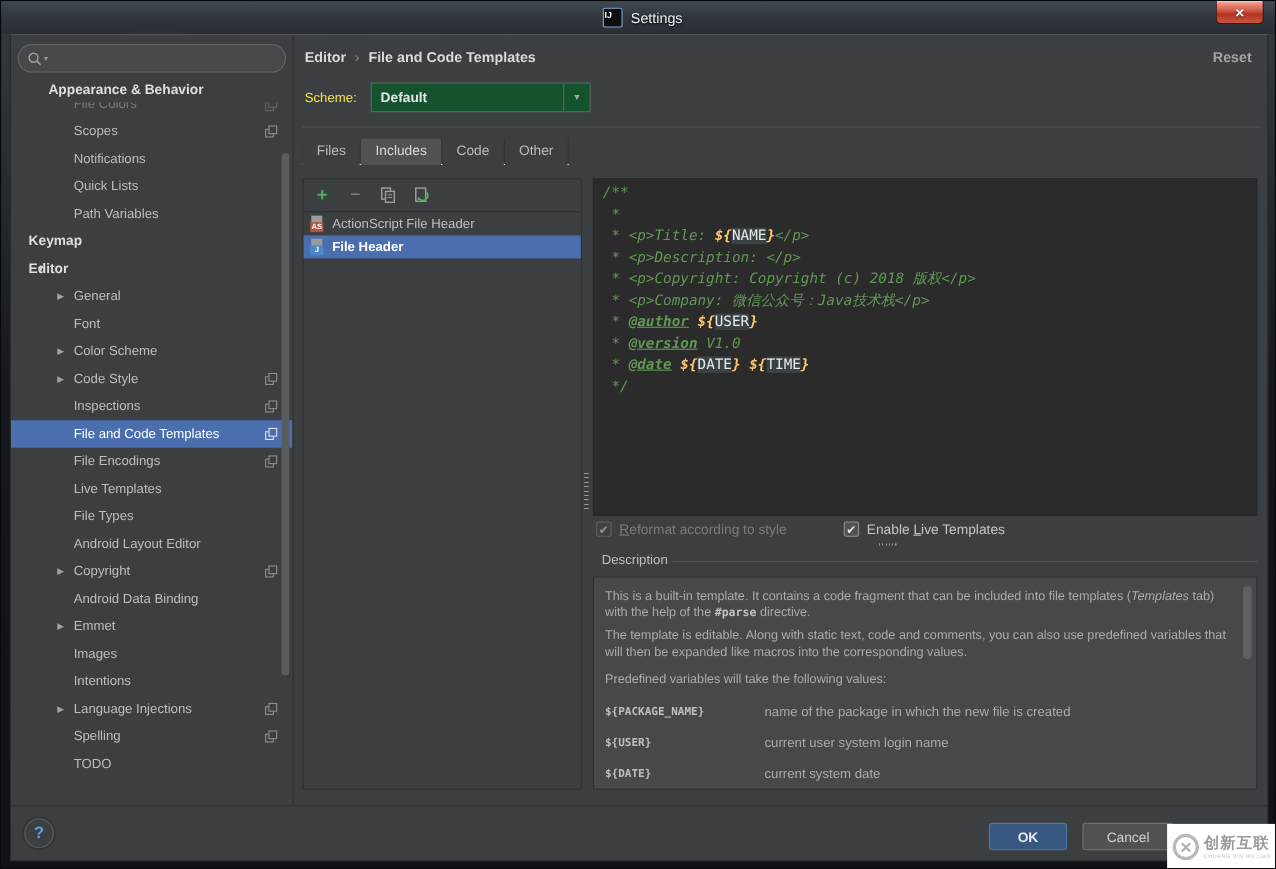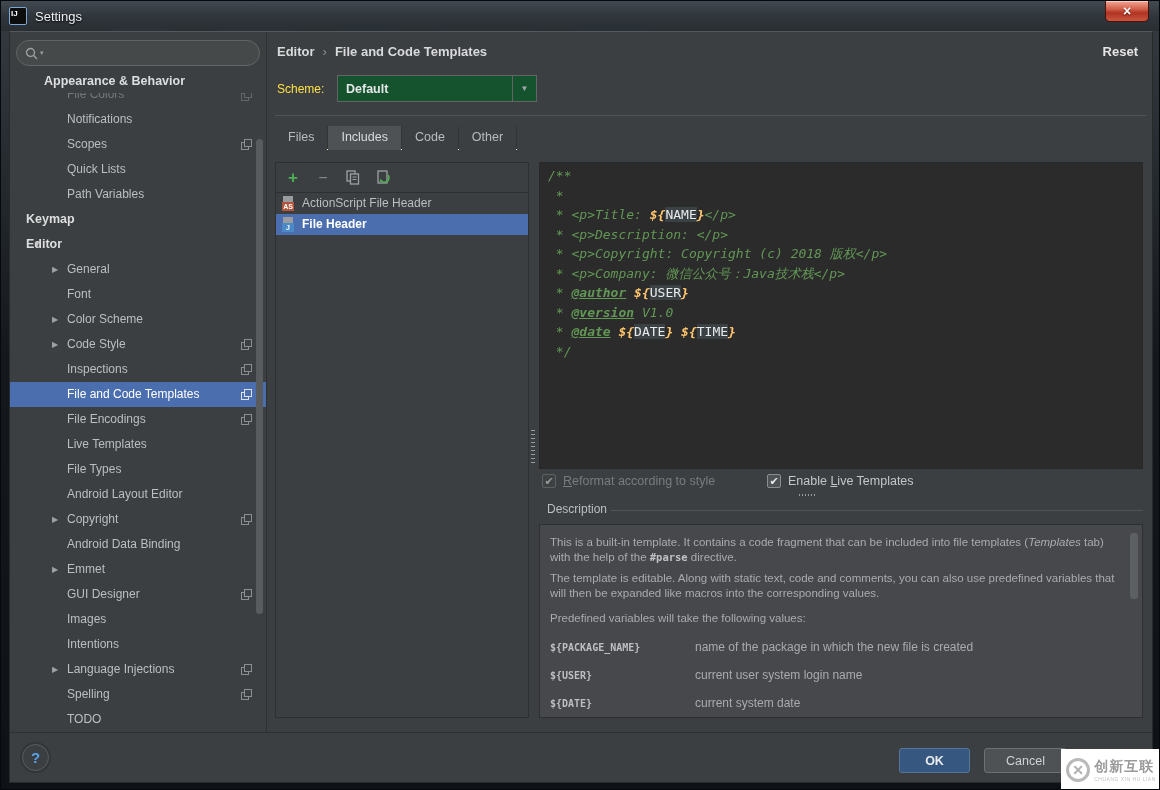--- a/index.html
+++ b/index.html
@@ -6,21 +6,21 @@
   html,body { background:#222; }
   body { font-family:"Liberation Sans", sans-serif; }
   .window { position:relative; width:1160px; height:790px; overflow:hidden;
             background:linear-gradient(#353b41,#14181d 45%,#0e1216);
             border:1px solid #06090c; }
   
   .blob { position:absolute; filter:blur(6px); opacity:.55; border-radius:4px; height:16px; top:36px; }
   
   .titlebar { position:absolute; left:0; top:0; right:0; height:30px;
               background:linear-gradient(rgba(90,100,110,.35),rgba(25,32,38,.15) 50%,rgba(5,8,10,.2));
-              display:flex; align-items:center; padding-left:8px; z-index:5; }
+              display:flex; align-items:center; padding-left:8px; z-index:5;justify-content:center; }
   .app-icon { width:18px; height:18px; background:#0d0d0d; border:1px solid #7aa7d6;
               color:#fff; font-size:8px; font-weight:bold; display:flex; align-items:flex-start;
               justify-content:flex-start; padding:1px 0 0 1px; border-radius:2px; }
   .win-title { color:#eceff1; font-size:13px; margin-left:8px; text-shadow:0 1px 2px #000; }
   .close-btn { position:absolute; right:10px; top:0; width:44px; height:21px;
                background:linear-gradient(#f2a695,#d2614a 40%,#b03323 60%,#c9573f);
                border:1px solid #48120a; border-top:none; border-radius:0 0 5px 5px;
                display:flex; align-items:center; justify-content:center;
                box-shadow:inset 0 1px 0 rgba(255,255,255,.45); cursor:pointer; }
   .close-btn .x { color:#fff; font-weight:bold; font-size:14px; line-height:1; text-shadow:0 1px 1px #5a1208; }
@@ -59,21 +59,21 @@
   .pin::after  { content:""; position:absolute; left:3px; top:0; width:6px; height:6px; border:1px solid #8c8f91; background:#3c3f41; }
   .trow.selected .pin::before { border-color:#dfe3e8; }
   .trow.selected .pin::after  { border-color:#dfe3e8; background:#4b6eaf; }
   .sb-scroll { position:absolute; left:246px; top:107px; width:7px; height:475px;
                background:#595c5e; border-radius:4px; }
   .divider-v { position:absolute; left:256px; top:0; width:1px; height:700px; background:#2e3133; }
 
   
   .breadcrumb { position:absolute; left:267px; top:12px; font-size:13px; font-weight:bold; color:#d8dadc; }
   .breadcrumb .sep { color:#8a8d90; font-weight:normal; margin:0 8px; }
-  .reset-link { position:absolute; right:14px; top:12px; color:#e5e5e5; font-size:13px;
+  .reset-link { position:absolute; right:14px; top:12px; color:#a3a3a3; font-size:13px;
                 font-weight:bold; cursor:pointer;padding-left:18px; }
   .scheme-label { position:absolute; left:267px; top:50px; color:#fde047; }
   .combo { position:absolute; left:327px; top:43px; width:200px; height:27px;
            background:#14532d; border:1px solid #646464; display:flex; align-items:center; cursor:pointer; }
   .combo-value { flex:1; padding-left:8px; font-weight:bold; color:#e4e6e7; font-size:12.5px; }
   .combo-btn { width:24px; height:100%; border-left:1px solid #646464; display:flex;
                align-items:center; justify-content:center; color:#a6a9ac; font-size:8px; }
   .hsep { position:absolute; left:265px; top:83px; width:871px; height:1px; background:#515355; }
 
   
@@ -194,40 +194,39 @@
       <input class="search-input" placeholder="" style="">
     </div>
 
     <div class="tree">
       <div class="clipped-row">
         <span>File Colors</span>
         <span class="pin"></span>
       </div>
       <div class="tree-header">Appearance &amp; Behavior</div>
       <div class="tree-items" id="tree-items">
+          <div class="trow lvl2"><span class="tlabel">Scopes</span><span class="pin"></span></div>
           <div class="trow lvl2"><span class="tlabel">Notifications</span></div>
-          <div class="trow lvl2"><span class="tlabel">Scopes</span><span class="pin"></span></div>
           <div class="trow lvl2"><span class="tlabel">Quick Lists</span></div>
           <div class="trow lvl2"><span class="tlabel">Path Variables</span></div>
           <div class="trow lvl1 bold"><span class="tlabel">Keymap</span></div>
           <div class="trow lvl1 bold"><span class="arr">▼</span><span class="tlabel">Editor</span></div>
           <div class="trow lvl2"><span class="arr">▶</span><span class="tlabel">General</span></div>
           <div class="trow lvl2"><span class="tlabel">Font</span></div>
           <div class="trow lvl2"><span class="arr">▶</span><span class="tlabel">Color Scheme</span></div>
           <div class="trow lvl2"><span class="arr">▶</span><span class="tlabel">Code Style</span><span class="pin"></span></div>
           <div class="trow lvl2"><span class="tlabel">Inspections</span><span class="pin"></span></div>
           <div class="trow lvl2 selected"><span class="tlabel">File and Code Templates</span><span class="pin"></span></div>
           <div class="trow lvl2"><span class="tlabel">File Encodings</span><span class="pin"></span></div>
           <div class="trow lvl2"><span class="tlabel">Live Templates</span></div>
           <div class="trow lvl2"><span class="tlabel">File Types</span></div>
           <div class="trow lvl2"><span class="tlabel">Android Layout Editor</span></div>
           <div class="trow lvl2"><span class="arr">▶</span><span class="tlabel">Copyright</span><span class="pin"></span></div>
           <div class="trow lvl2"><span class="tlabel">Android Data Binding</span></div>
           <div class="trow lvl2"><span class="arr">▶</span><span class="tlabel">Emmet</span></div>
-          <div class="trow lvl2"><span class="tlabel">GUI Designer</span><span class="pin"></span></div>
           <div class="trow lvl2"><span class="tlabel">Images</span></div>
           <div class="trow lvl2"><span class="tlabel">Intentions</span></div>
           <div class="trow lvl2"><span class="arr">▶</span><span class="tlabel">Language Injections</span><span class="pin"></span></div>
           <div class="trow lvl2"><span class="tlabel">Spelling</span><span class="pin"></span></div>
           <div class="trow lvl2"><span class="tlabel">TODO</span></div>
         </div>
     </div>
     <div class="sb-scroll"></div>
     <div class="divider-v"></div>
 

